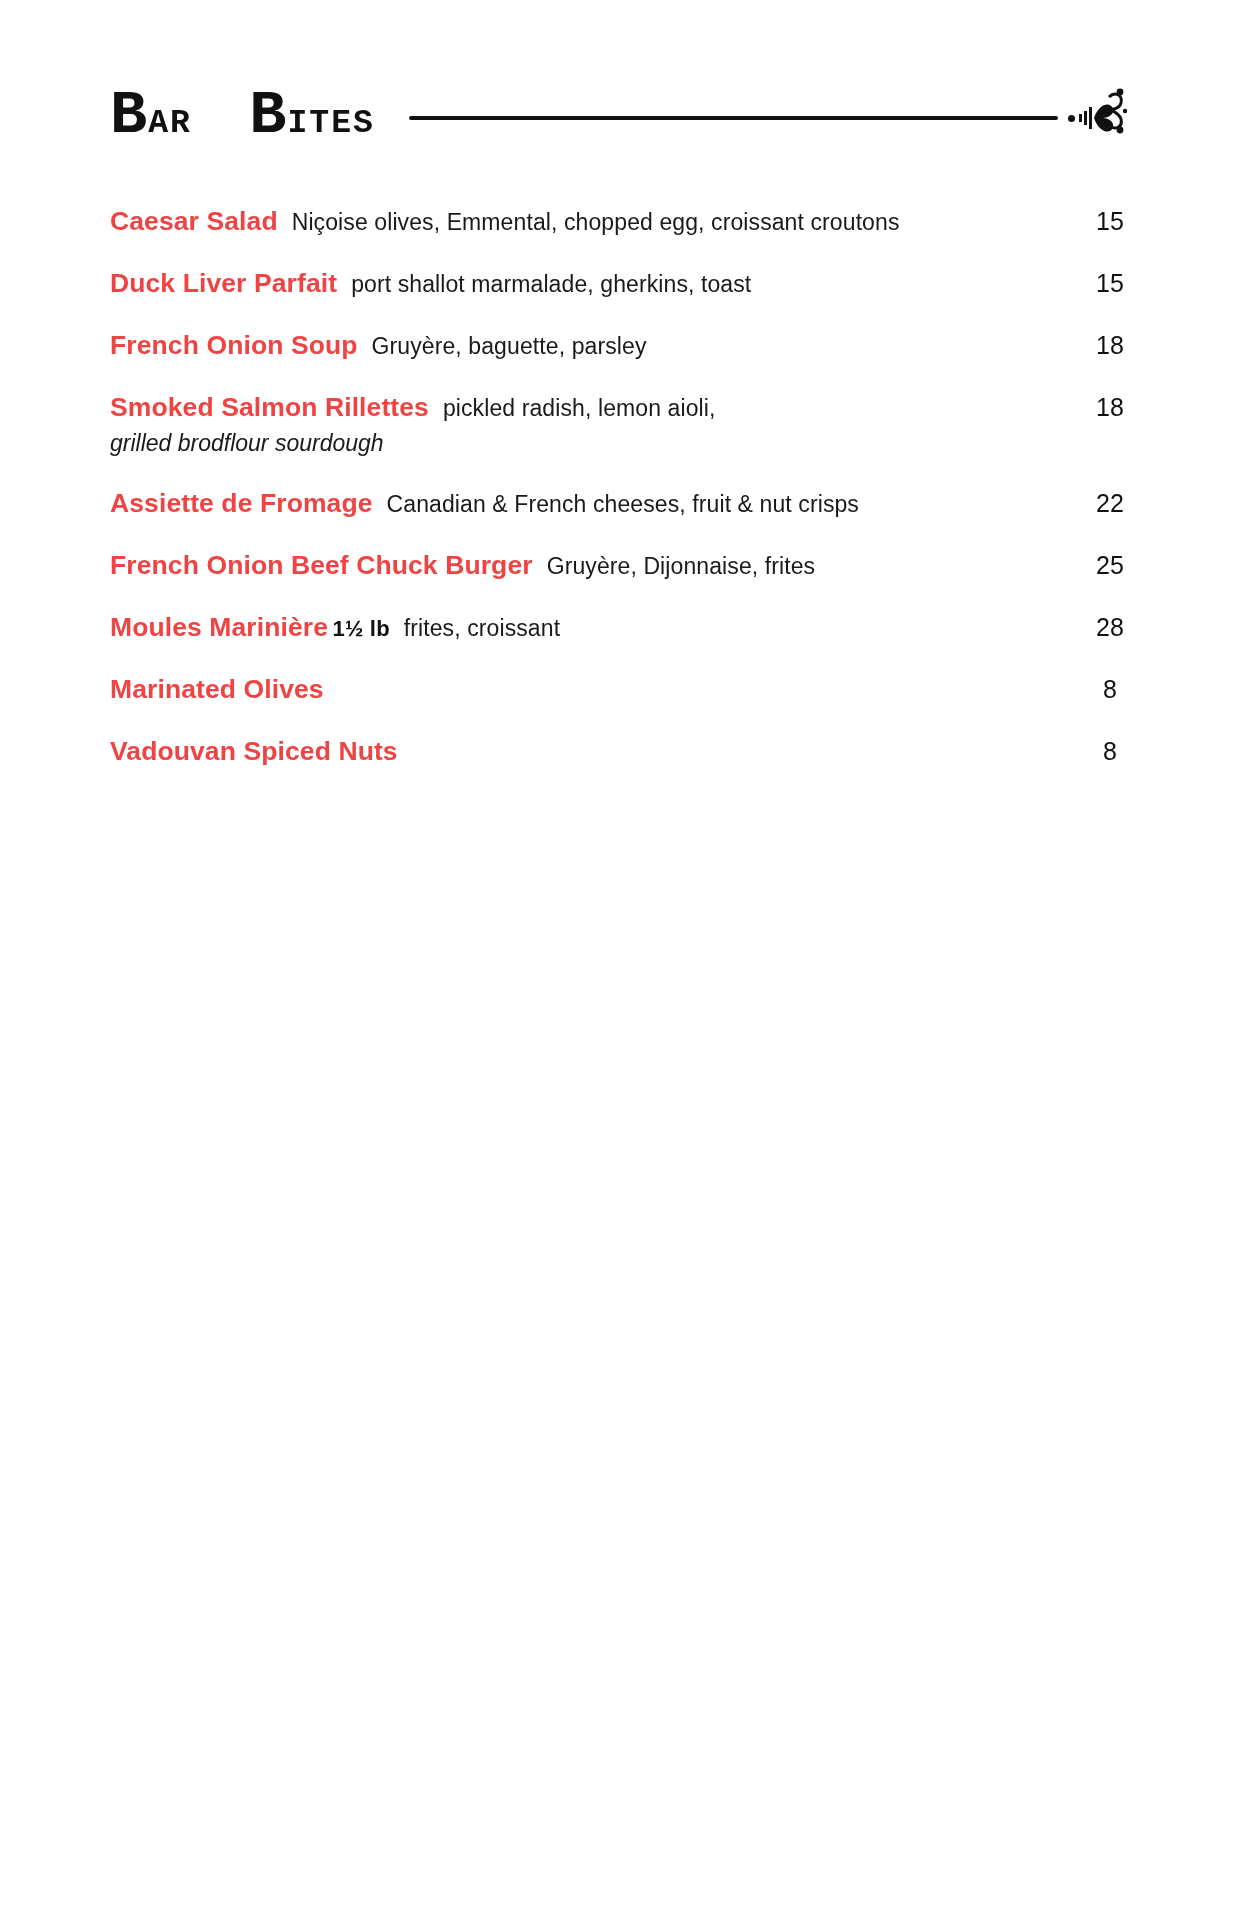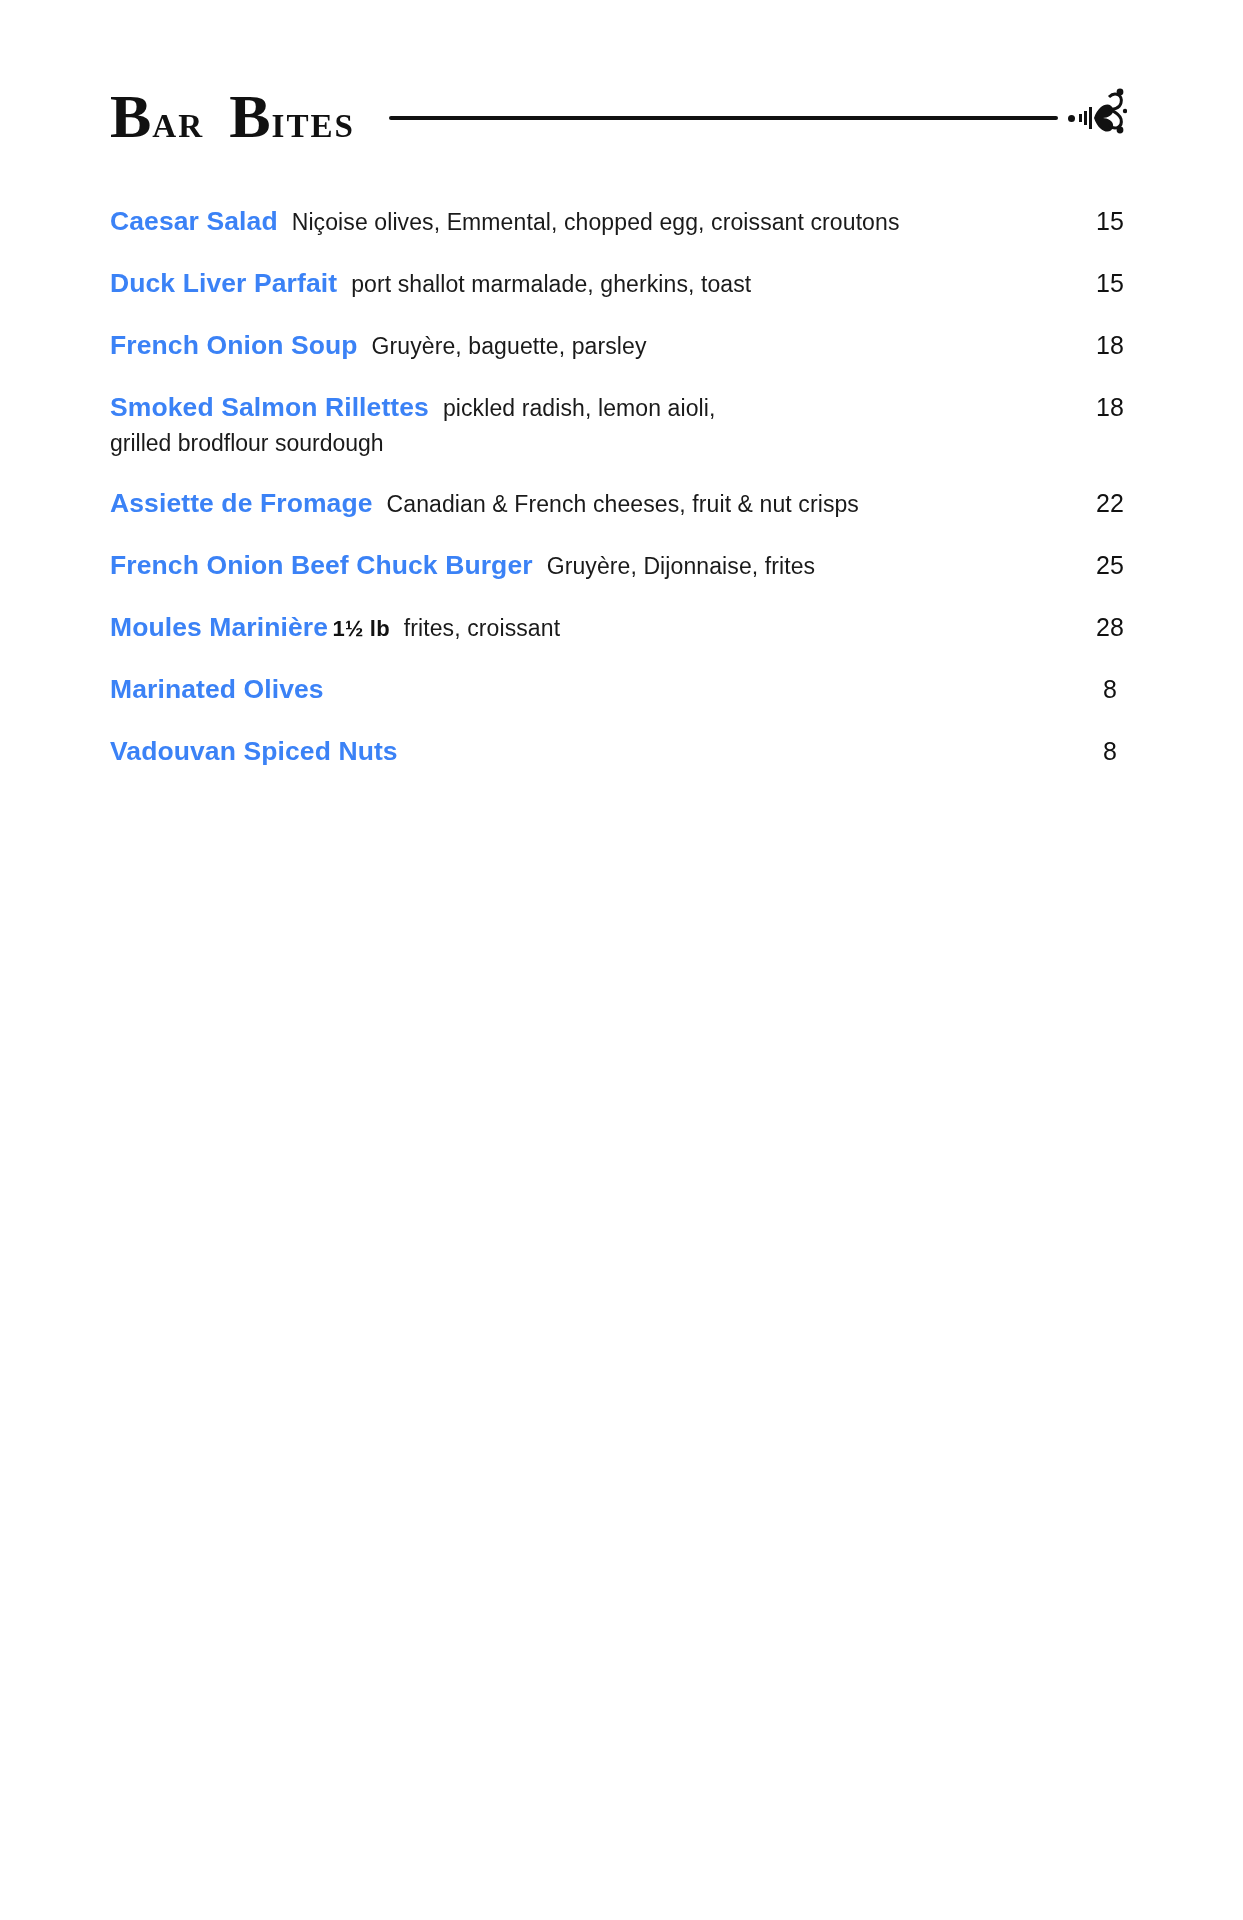--- a/index.html
+++ b/index.html
@@ -23,21 +23,21 @@
 
   
   .section-header {
     display: flex;
     align-items: center;
     gap: 0;
     margin-bottom: 48px;
     height: 80px;
   }
   .section-title {
-    font-family: Liberation Serif, serif;
+    font-family: Liberation Mono, monospace;
     font-weight: 700;
     font-size: 46px;
     letter-spacing: 1px;
     white-space: nowrap;
     line-height: 1;
     padding-bottom: 4px;
   }
   .section-title .cap {
     font-size: 62px;
     line-height: 1;
@@ -80,21 +80,21 @@
   }
   .item-text {
     flex: 1;
     padding-right: 24px;
   }
   .item-name {
     font-family: "Liberation Sans", sans-serif;
     font-weight: 700;
     font-size: 26.5px;
     letter-spacing: 0.1px;
-    color: #3b82f6;
+    color: #ef4444;
   }
   .item-qty {
     font-weight: 700;
     font-size: 22px;
     letter-spacing: 0.2px;
   }
   .item-desc {
     font-family: "Liberation Sans", sans-serif;
     font-weight: 400;
     font-size: 23px;
@@ -104,20 +104,21 @@
   .item-desc-gap {
     display: inline-block;
     width: 14px;
   }
   .item-desc-line2 {
     display: block;
     font-size: 23px;
     font-weight: 400;
     margin-top: 7px;
     color: #1a1a1a;
+    font-style: italic;
   }
   .item-price {
     font-family: "Liberation Sans", sans-serif;
     font-weight: 400;
     font-size: 25px;
     width: 46px;
     text-align: center;
     flex: 0 0 auto;
     padding-top: 1px;
   }

